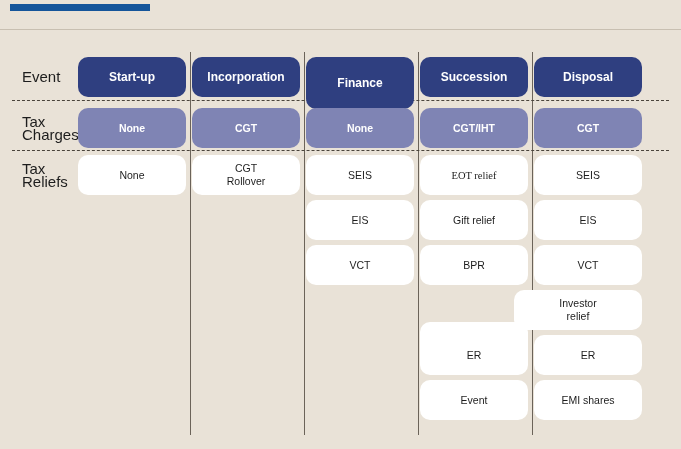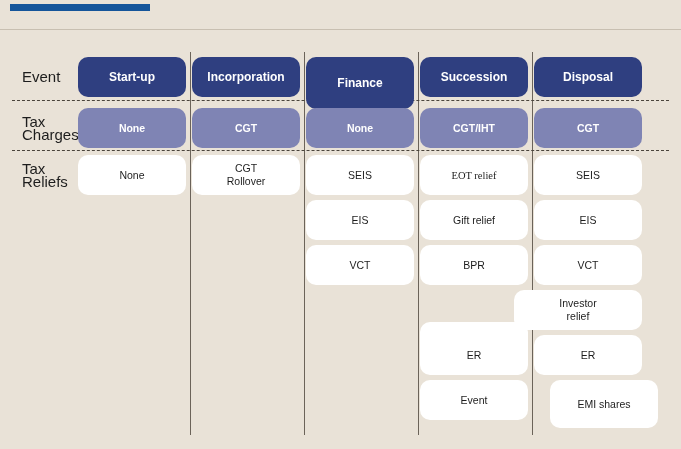--- a/index.html
+++ b/index.html
@@ -213,18 +213,18 @@
       </div>
       <div class="card card-relief" style="left: 534px; top: 245px; width: 108px; height: 40px;">
         <span>VCT</span>
       </div>
       <div class="card card-relief" style="left: 514px; top: 290px; width: 128px; height: 40px;">
         <span>Investor<br>relief</span>
       </div>
       <div class="card card-relief" style="left: 534px; top: 335px; width: 108px; height: 40px;">
         <span>ER</span>
       </div>
-      <div class="card card-relief" style="left: 534px; top: 380px; width: 108px; height: 48px; margin-left: 16px;">
+      <div class="card card-relief" style="left: 534px; top: 380px; width: 108px; height: 40px;">
         <span>EMI shares</span>
       </div>
     </div>
 
 </div>
 
 </body></html>

